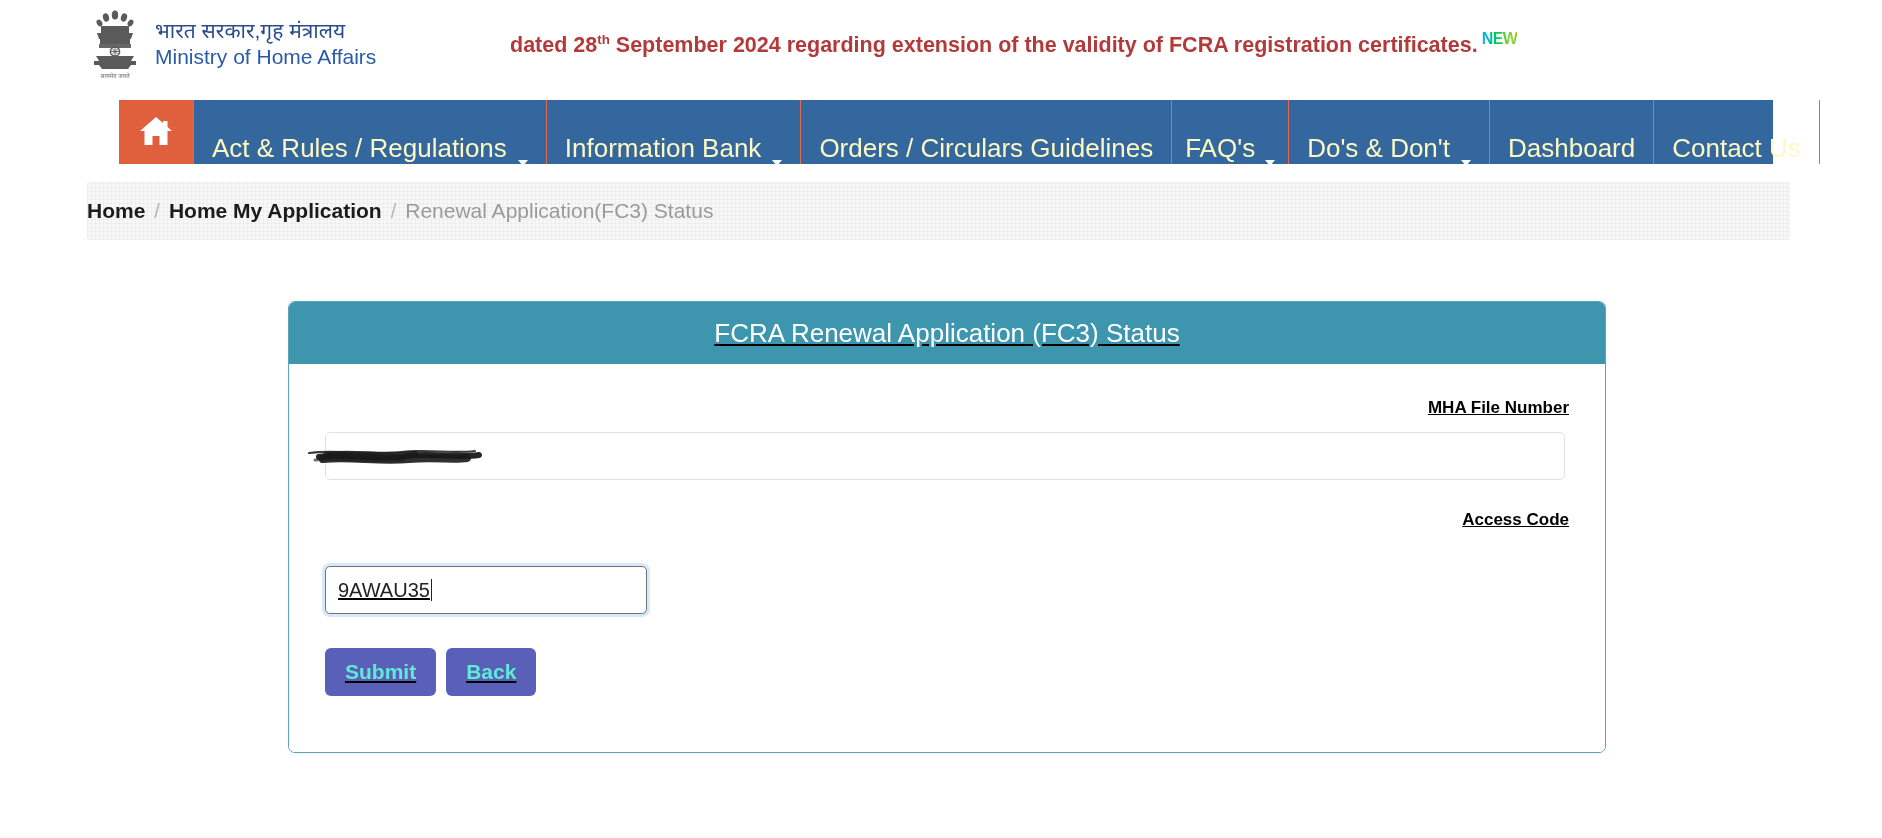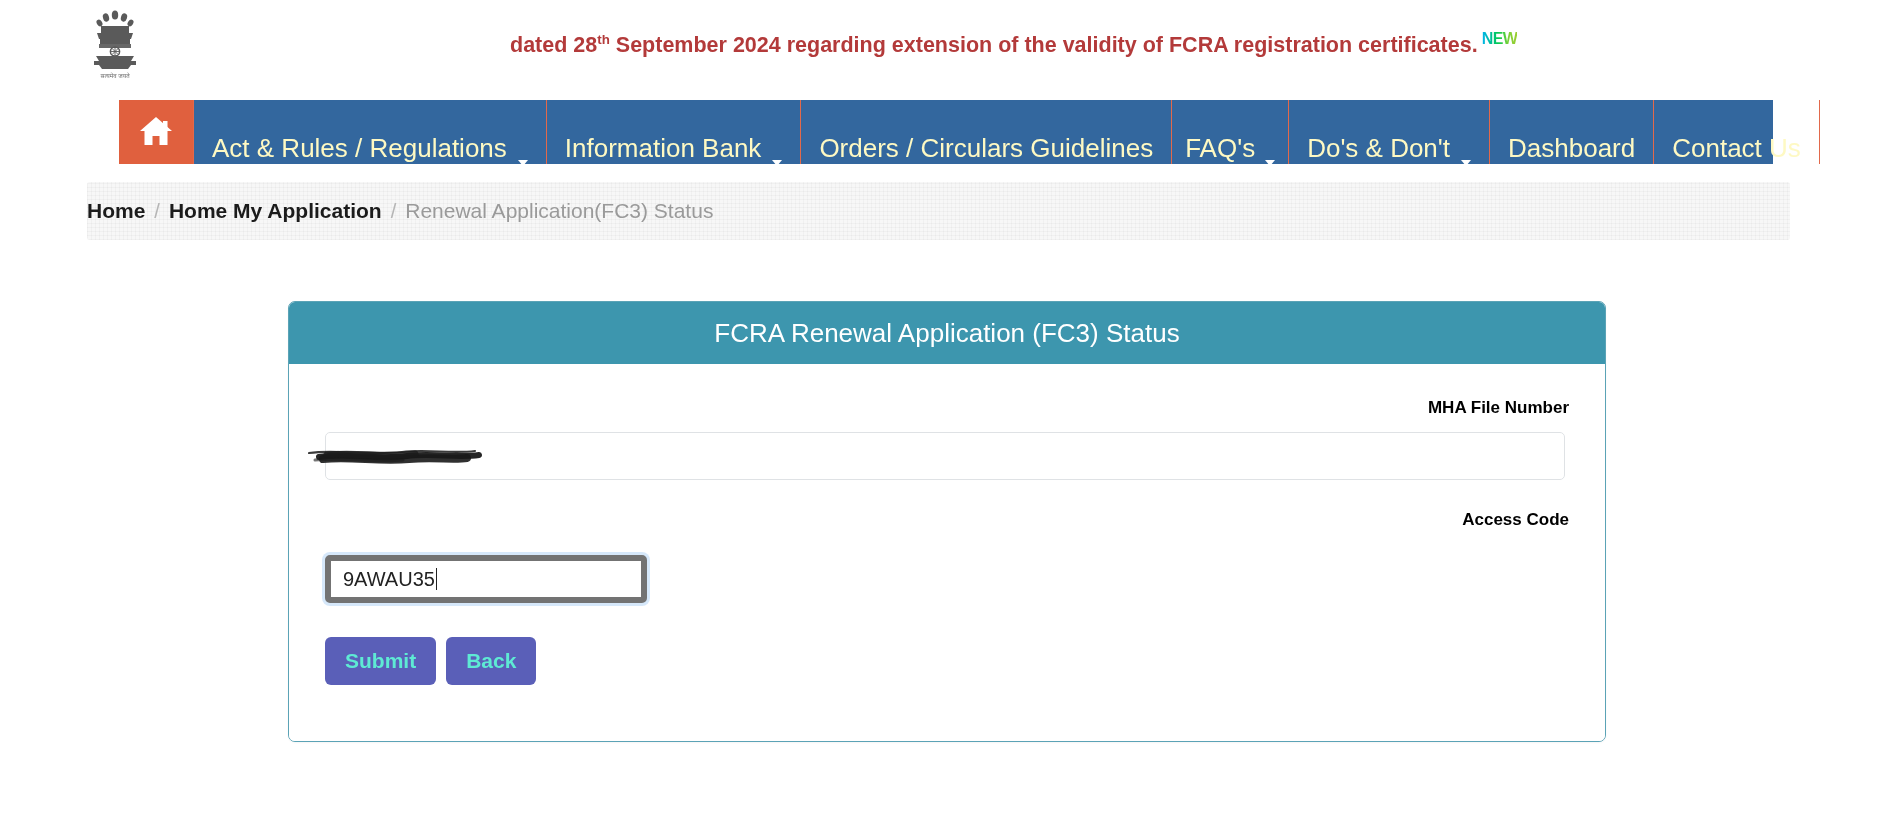--- a/index.html
+++ b/index.html
@@ -169,20 +169,21 @@
   
   .card {
     position: absolute;
     left: 288px; top: 301px;
     width: 1318px;
     border: 1px solid #5BA3B6;
     border-radius: 7px;
     background: #ffffff;
     overflow: hidden;
     box-shadow: 0 1px 2px rgba(0,0,0,0.04);
+    text-decoration: underline;
   }
   .card-header {
     background: #3D96AE;
     height: 62px;
     display: flex;
     align-items: center;
     justify-content: center;
     color: #ffffff;
     font-size: 26px;
   }
@@ -248,24 +249,24 @@
   .refresh-btn {
     width: 26px; height: 26px;
     display: flex;
     align-items: center;
     justify-content: center;
     cursor: pointer;
   }
   .refresh-btn svg { display: block; }
 
   .captcha-input {
-    margin-top: 25px;
+    margin-top: 36px;
     width: 322px;
     height: 48px;
-    border: 6px solid #737373;
+    border: 1px solid #737373;
     border-radius: 5px;
     background: #ffffff;
     padding: 0 12px;
     font-size: 20px;
     color: #222;
     outline: none;
     box-shadow: 0 0 0 3px rgba(120,180,240,0.30);
     display: flex;
     align-items: center;
   }
@@ -318,20 +319,24 @@
             <path d="M12 38 h32 v4 h-32 z" opacity="0.92"></path>
             <circle cx="28" cy="45.5" r="4.6" fill="none" stroke="#5a5a5a" stroke-width="1.5"></circle>
             <path d="M28 41.2 v8.6 M23.7 45.5 h8.6 M25 42.4 l6.2 6.2 M31.2 42.4 l-6.2 6.2" stroke="#5a5a5a" stroke-width="0.9"></path>
             <path d="M9 50 h38 l-3 5 h-32 z"></path>
             <path d="M7 55 h42 v4 h-42 z"></path>
             <path d="M12 59 h32 l-3 4 h-26 z"></path>
           </g>
           <text x="28" y="72" font-size="6" fill="#6a6a6a" text-anchor="middle" font-family="Liberation Sans, sans-serif">सत्यमेव जयते</text>
         </svg>
       </div>
+      <div class="gov-names">
+        <div class="gov-hi">भारत सरकार,गृह मंत्रालय</div>
+        <div class="gov-en">Ministry of Home Affairs</div>
+      </div>
     </div>
 
     <div class="marquee-wrap">
       <div class="marquee-text">
         <span>dated 28</span><sup>th</sup><span> September 2024 regarding extension of the validity of FCRA registration certificates.</span><span class="new-badge">NEW</span>
       </div>
     </div>
 
   </div>
 

